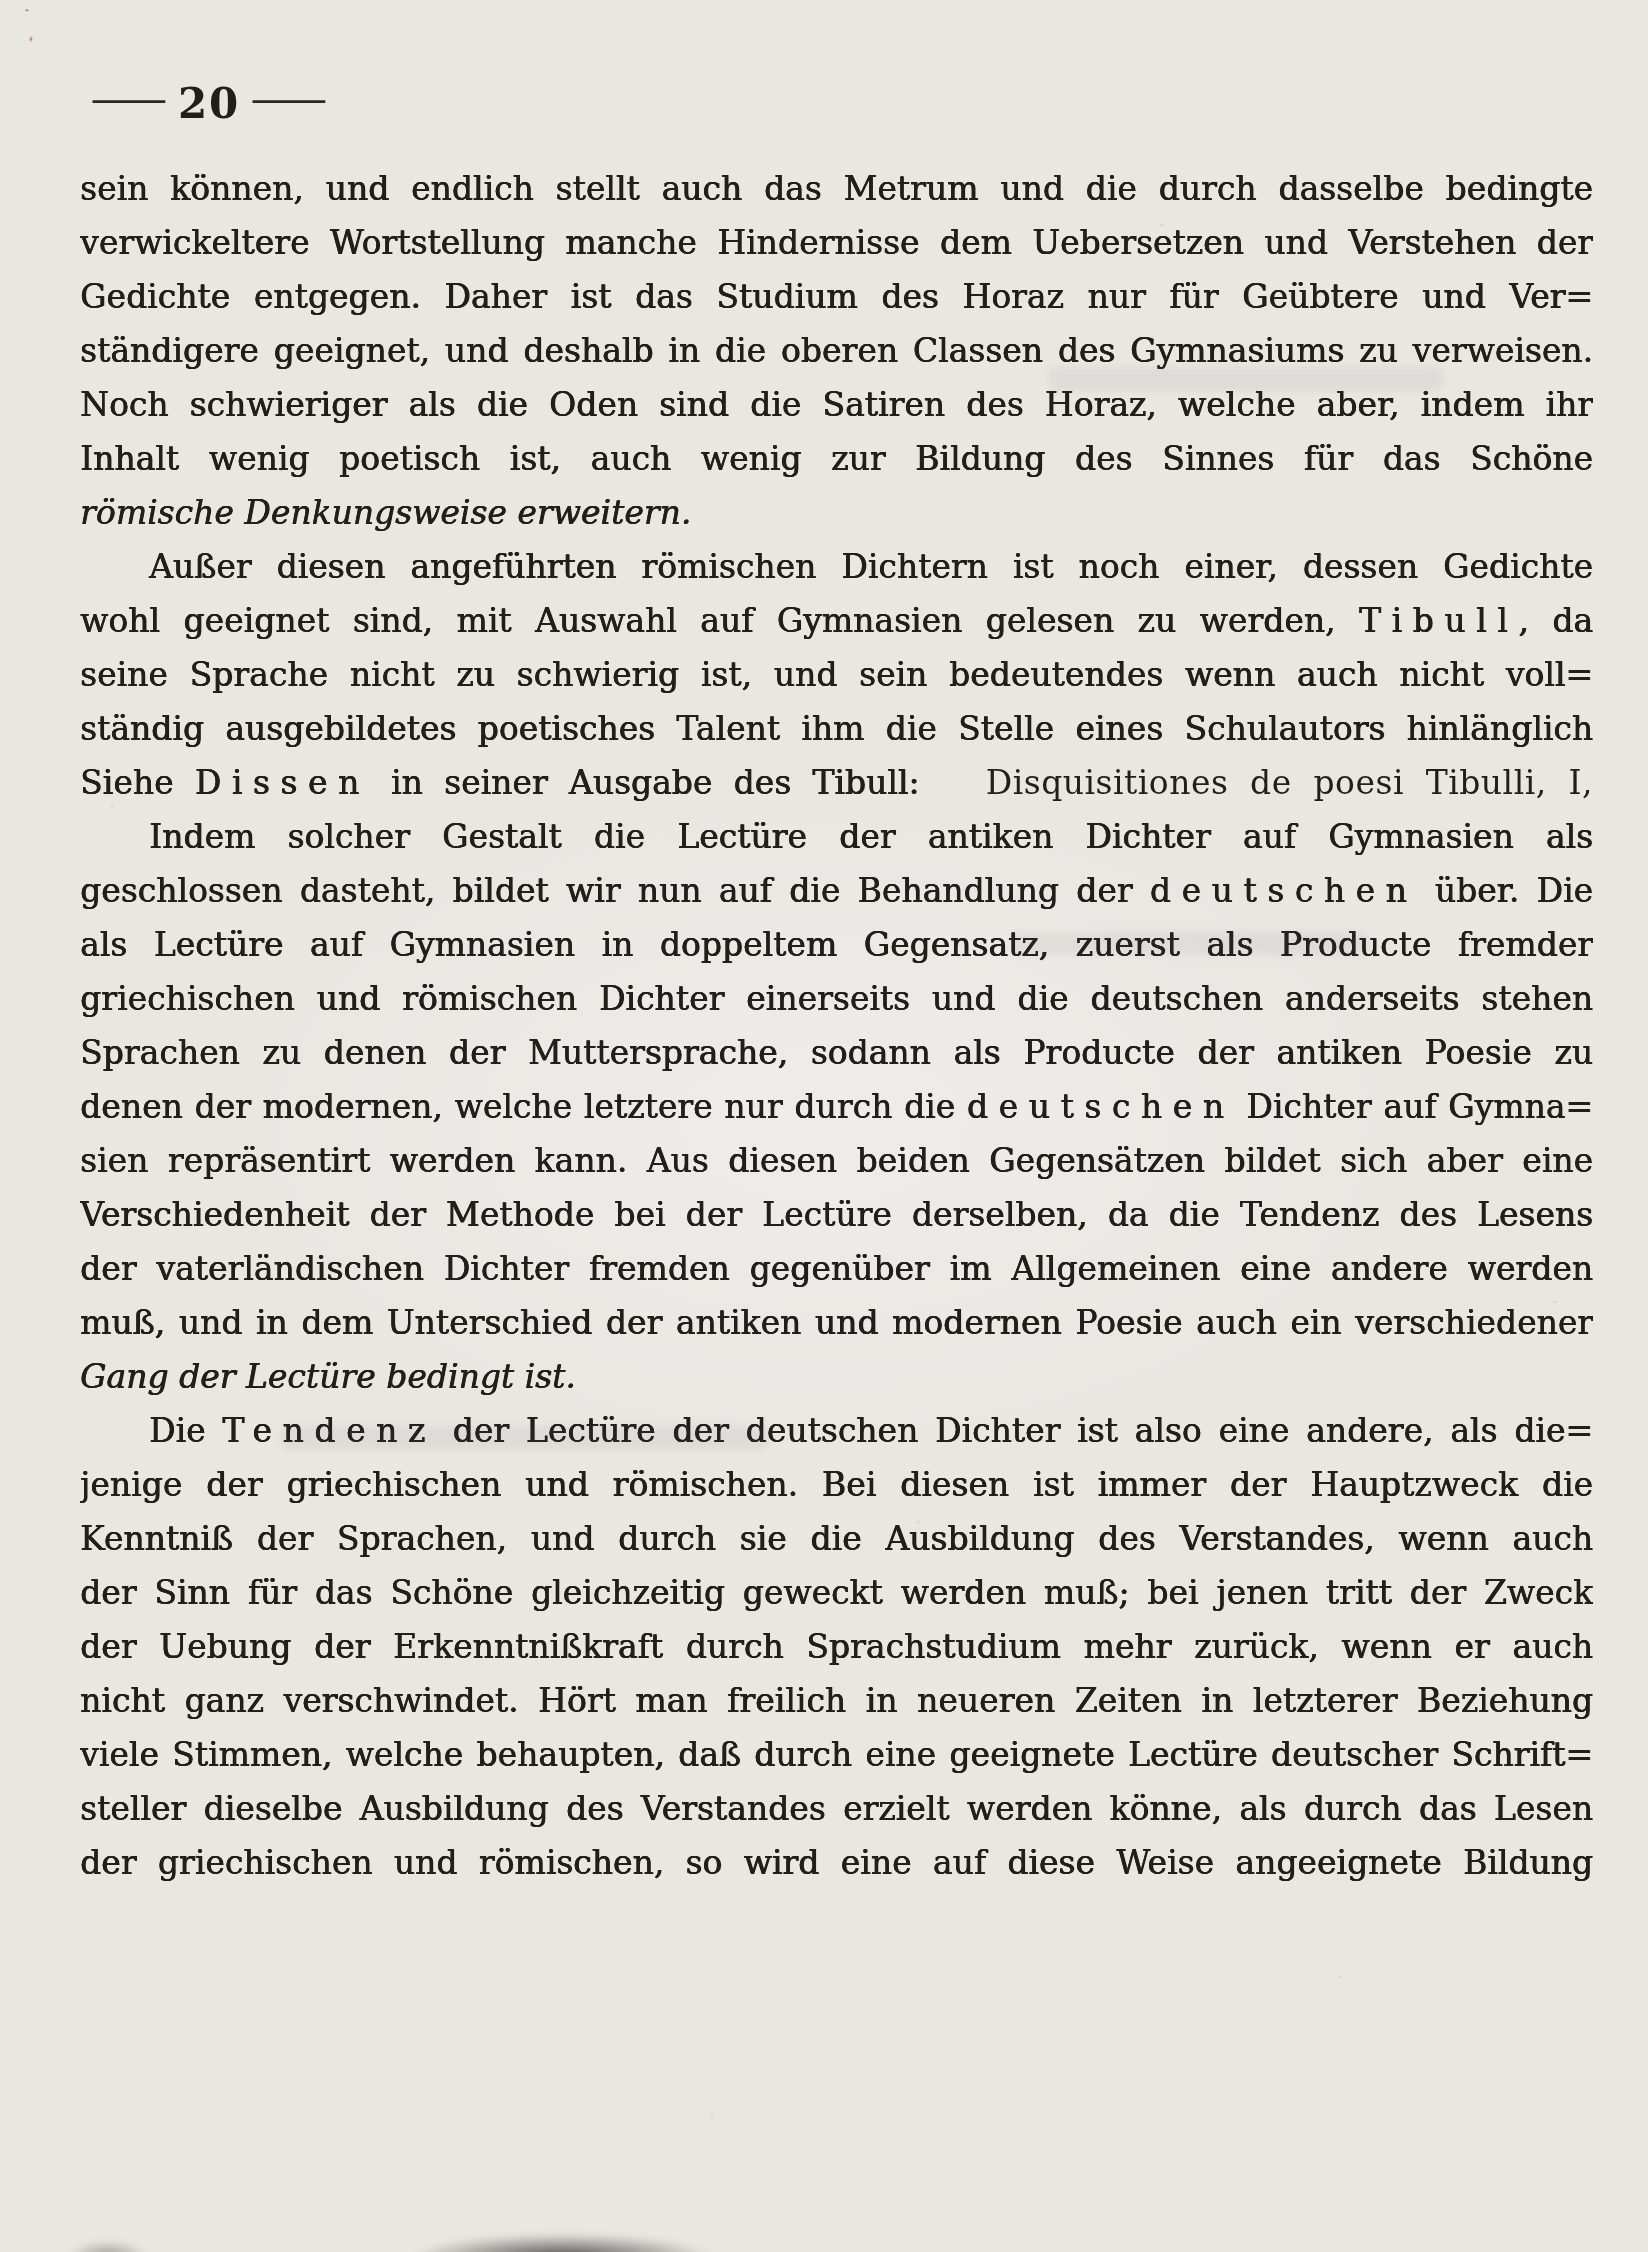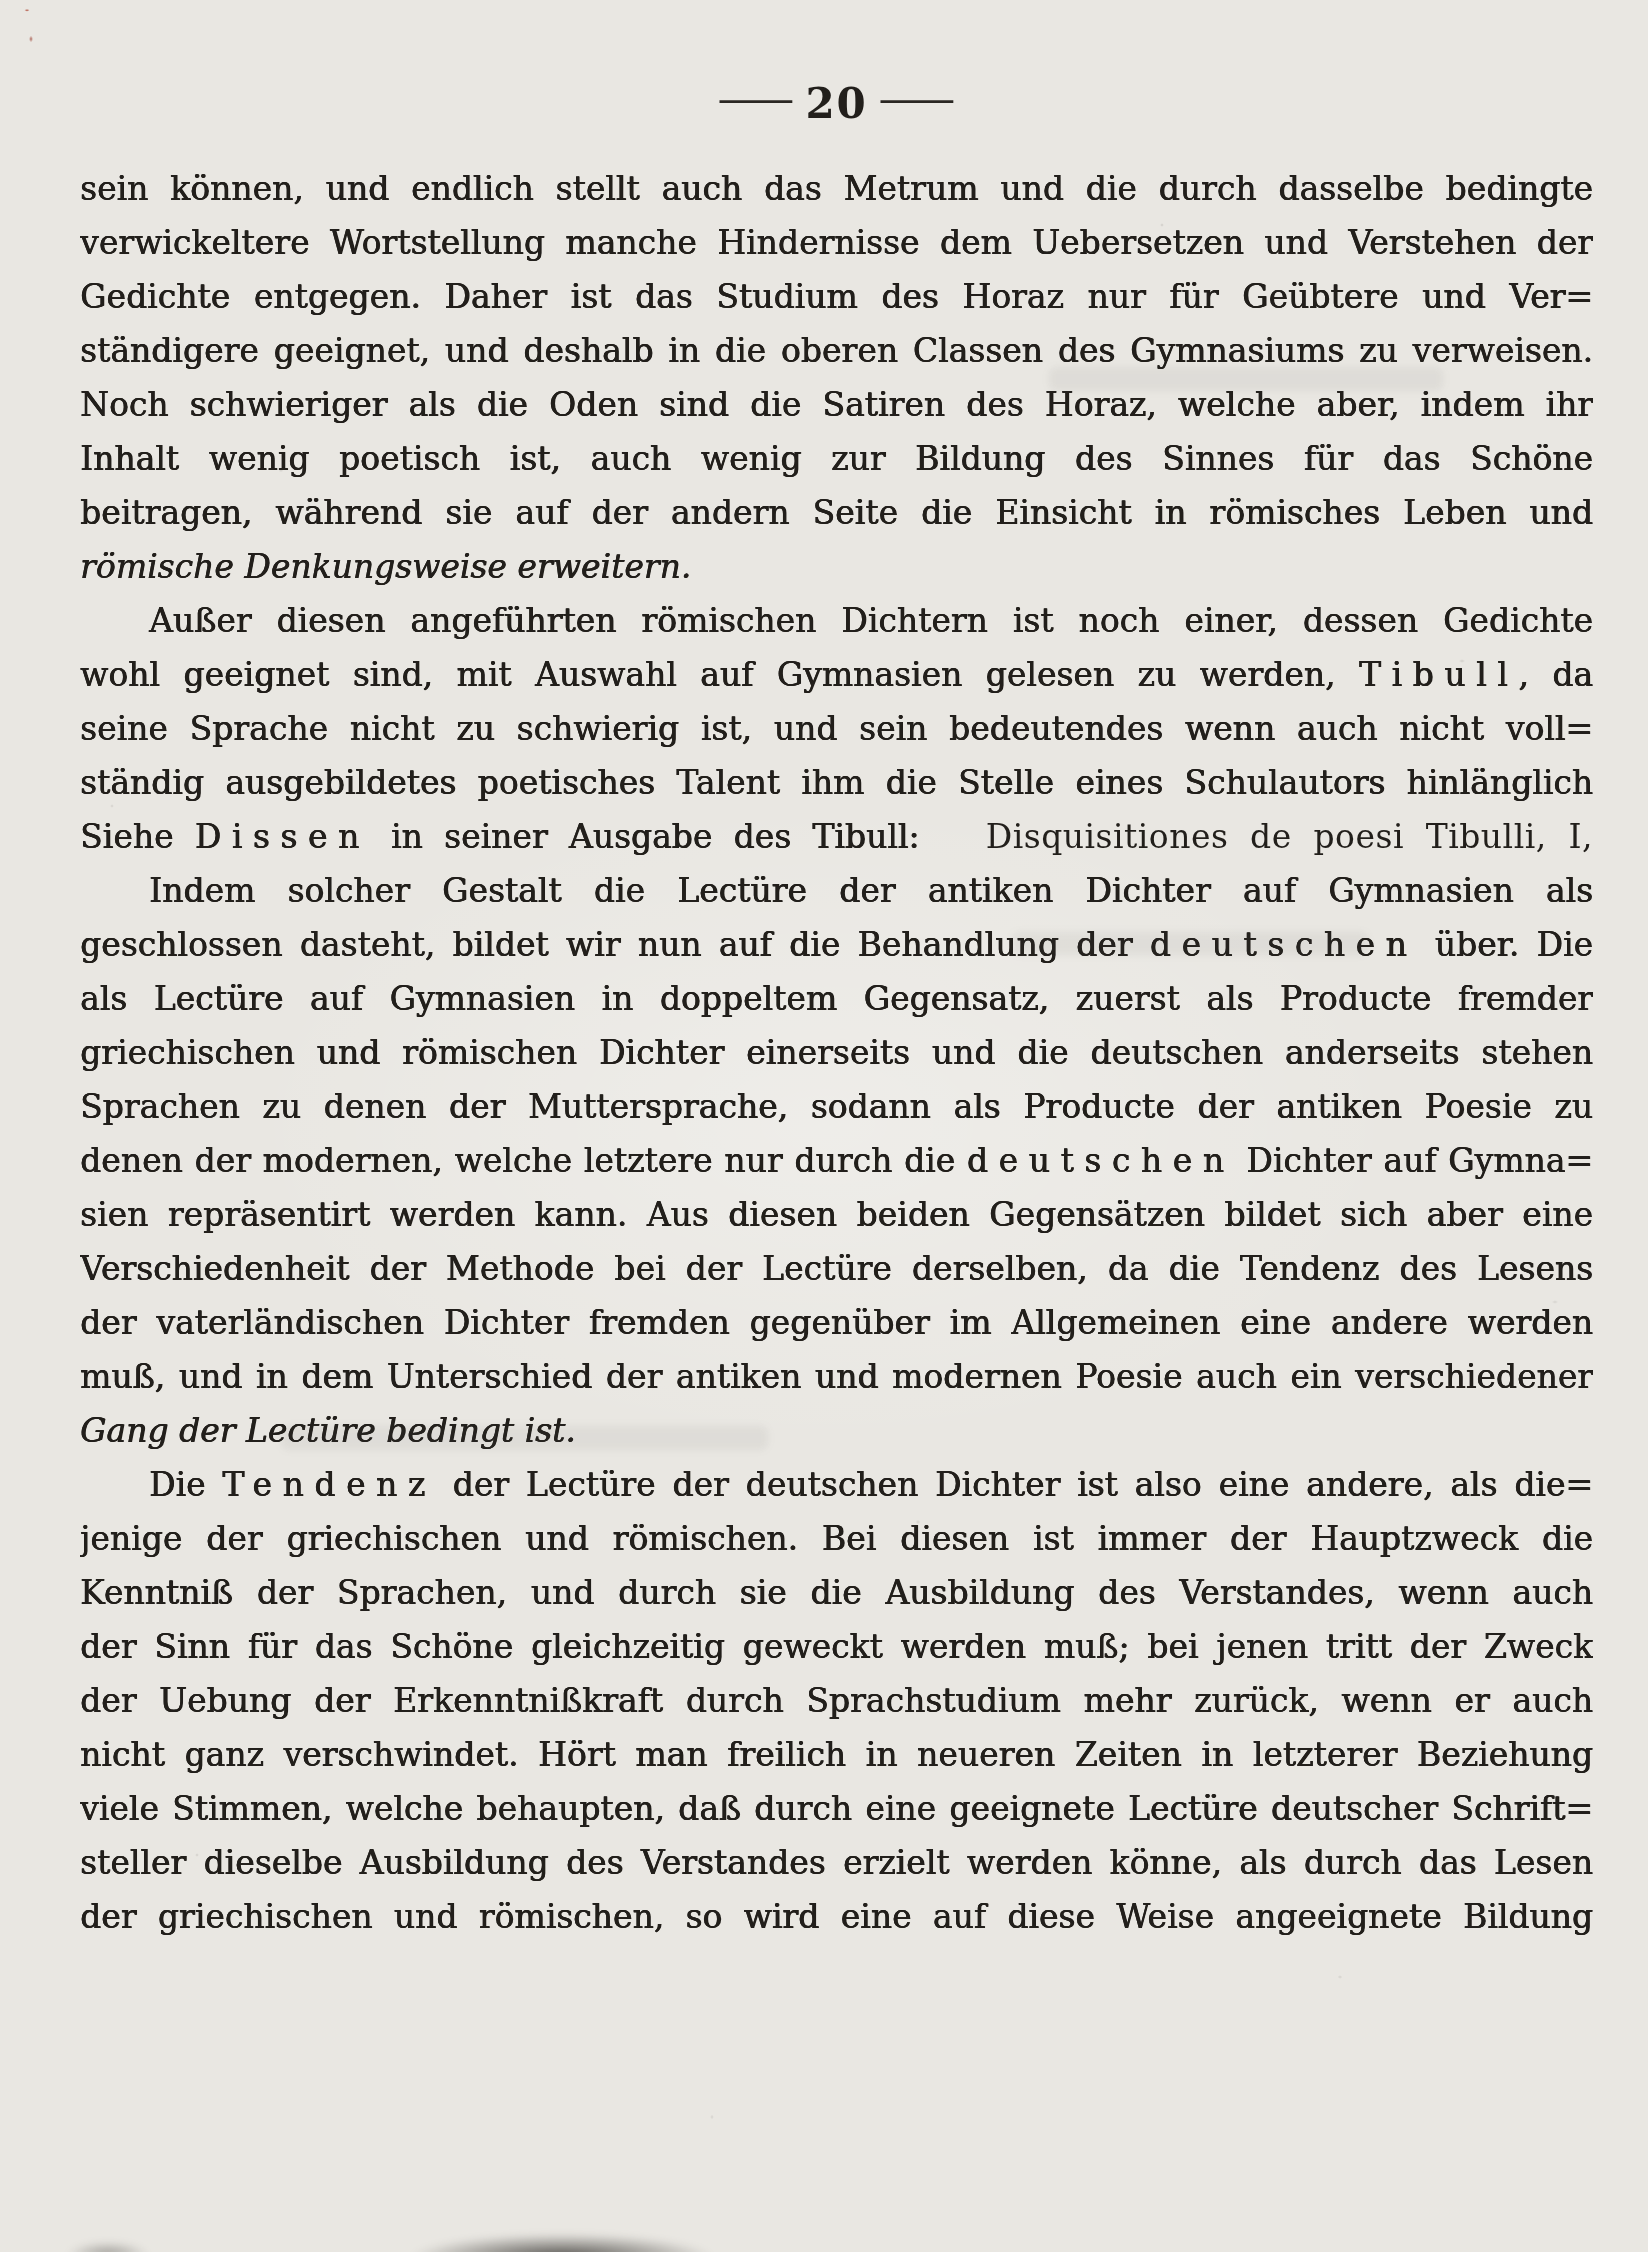--- a/index.html
+++ b/index.html
@@ -36,21 +36,21 @@
   .bleed.b3{left:281px;top:1426px;width:487px;height:24px;}
   
   .smudge{position:absolute;pointer-events:none;filter:blur(3.7px);}
   .smudge.main{left:412px;top:2234px;width:300px;height:24px;
     background:radial-gradient(ellipse at 50% 100%, rgba(25,23,20,.75), transparent 72%);}
   .smudge.small{left:66px;top:2241px;width:84px;height:15px;
     background:radial-gradient(ellipse at 50% 100%, rgba(25,23,20,.4), transparent 70%);}
 
   .header{
     position:absolute;left:80px;top:79px;width:1513px;
-    text-align:center;font-size:42px;line-height:49px;white-space:nowrap;
+    font-size:42px;line-height:49px;white-space:nowrap;
   }
   .pagenum{font-weight:bold;letter-spacing:1.9px;}
   .dash{display:inline-block;transform:scaleX(1.9);margin:0 28px;position:relative;top:-4.7px;color:#2a2722;}
 
   .textblock{
     position:absolute;left:80px;top:162px;width:1513px;
     font-size:33px;line-height:54px;
   }
   .para{margin:0;}
   .line{
@@ -74,21 +74,20 @@
   </div>
 
   <div class="textblock">
       <div class="para">
         <div class="line"><span class="seg">sein können, und endlich stellt auch das Metrum und die durch dasselbe bedingte</span></div>
         <div class="line"><span class="seg">verwickeltere Wortstellung manche Hindernisse dem Uebersetzen und Verstehen der</span></div>
         <div class="line"><span class="seg">Gedichte entgegen. Daher ist das Studium des Horaz nur für Geübtere und Ver=</span></div>
         <div class="line"><span class="seg">ständigere geeignet, und deshalb in die oberen Classen des Gymnasiums zu verweisen.</span></div>
         <div class="line"><span class="seg">Noch schwieriger als die Oden sind die Satiren des Horaz, welche aber, indem ihr</span></div>
         <div class="line"><span class="seg">Inhalt wenig poetisch ist, auch wenig zur Bildung des Sinnes für das Schöne</span></div>
-        <div class="line"><span class="seg">beitragen, während sie auf der andern Seite die Einsicht in römisches Leben und</span></div>
         <div class="line end"><span class="seg">römische Denkungsweise erweitern.</span></div>
       </div>
       <div class="para">
         <div class="line indent"><span class="seg">Außer diesen angeführten römischen Dichtern ist noch einer, dessen Gedichte</span></div>
         <div class="line"><span class="seg">wohl geeignet sind, mit Auswahl auf Gymnasien gelesen zu werden, </span><span class="seg sperr">Tibull</span><span class="seg">, da</span></div>
         <div class="line"><span class="seg">seine Sprache nicht zu schwierig ist, und sein bedeutendes wenn auch nicht voll=</span></div>
         <div class="line"><span class="seg">ständig ausgebildetes poetisches Talent ihm die Stelle eines Schulautors hinlänglich sichert.</span></div>
         <div class="line"><span class="seg">Siehe </span><span class="seg sperr">Dissen</span><span class="seg"> in seiner Ausgabe des Tibull: </span><span class="seg antiqua">Disquisitiones de poesi Tibulli, I, LXXXI.</span></div>
       </div>
       <div class="para">

